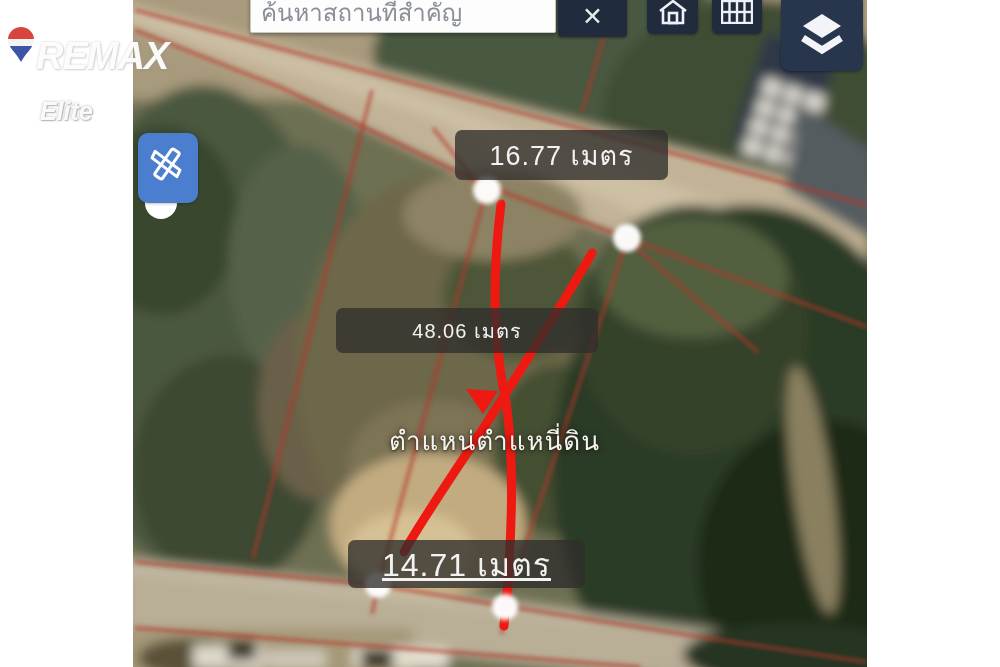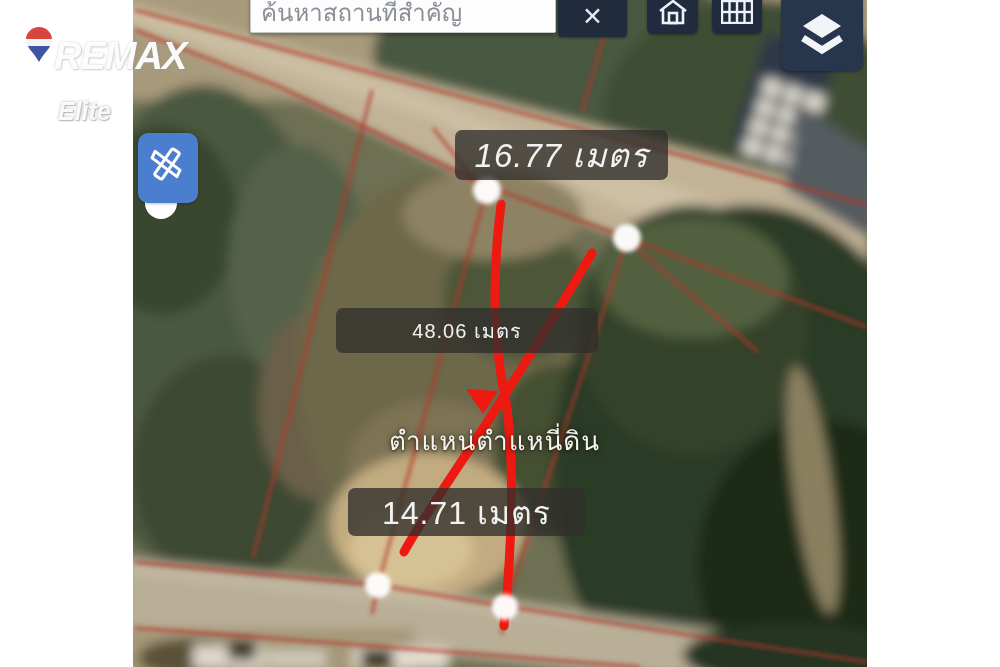--- a/index.html
+++ b/index.html
@@ -5,24 +5,24 @@
   html,body{margin:0;padding:0;background:#ffffff;}
   .page{position:relative;width:1000px;height:667px;background:#ffffff;overflow:hidden;
         font-family:"Liberation Sans","DejaVu Sans",sans-serif;}
   .map{position:absolute;left:133px;top:0;width:734px;height:667px;overflow:hidden;background:#6e6f52;}
   .map svg.scene{position:absolute;left:0;top:0;}
 
   
   .mlabel{position:absolute;display:flex;align-items:center;justify-content:center;
           background:rgba(48,46,44,0.78);color:#f2f2f2;border-radius:7px;
           font-weight:400;letter-spacing:1px;white-space:nowrap;}
-  .l1677{left:322px;top:130px;width:213px;height:50px;font-size:33px;font-style:italic;}
+  .l1677{left:322px;top:130px;width:213px;height:50px;font-size:27px;}
   .l4806{left:203px;top:308px;width:262px;height:45px;font-size:20px;}
   .l4489{left:326px;top:352px;width:225px;height:43px;font-size:32px;}
-  .l1471{left:215px;top:488px;width:237px;height:48px;font-size:32px;}
+  .l1471{left:215px;top:540px;width:237px;height:48px;font-size:32px;text-decoration:underline;}
   .pos-label{position:absolute;left:239px;top:420px;width:245px;text-align:center;
              color:#f5f3ee;font-size:26px;letter-spacing:1px;white-space:nowrap;
              text-shadow:0 1px 3px rgba(30,30,20,0.85),0 0 6px rgba(30,30,20,0.6);}
 
   
   .search-box{position:absolute;left:117px;top:-13px;width:306px;height:46px;
               background:#fdfdfd;border:1px solid #c6c6c6;border-radius:2px;
               box-shadow:0 2px 4px rgba(0,0,0,0.35);box-sizing:border-box;}
   .search-box input{width:100%;height:100%;border:none;outline:none;background:transparent;
               font-size:24px;padding:6px 8px 0 10px;box-sizing:border-box;color:#444;
@@ -38,21 +38,21 @@
              align-items:center;padding-top:6px;box-sizing:border-box;}
 
   
   .half-marker{position:absolute;left:12px;top:187px;width:32px;height:32px;border-radius:50%;
                background:#ffffff;z-index:5;}
   .tool-btn{position:absolute;left:5px;top:133px;width:60px;height:70px;background:#4c7ed0;
             border-radius:10px;z-index:6;display:flex;align-items:center;justify-content:center;
             box-shadow:0 1px 3px rgba(0,0,0,0.25);}
 
   
-  .brand{position:absolute;left:26px;top:27px;z-index:20;}
+  .brand{position:absolute;left:8px;top:27px;z-index:20;}
   .brand-name{position:absolute;left:28px;top:8px;font-size:38px;font-weight:bold;font-style:italic;
               letter-spacing:-1px;color:rgba(255,255,255,0.95);
               text-shadow:0 0 2px rgba(160,160,160,0.55),1px 1px 2px rgba(150,150,150,0.35);}
   .brand-sub{position:absolute;left:32px;top:46px;font-size:25px;font-weight:bold;font-style:italic;
              color:rgba(255,255,255,0.92);
              text-shadow:0 0 3px rgba(150,150,150,0.7),1px 1px 1px rgba(140,140,140,0.5);margin-top:24px;}
 </style>
 </head>
 <body>
 

